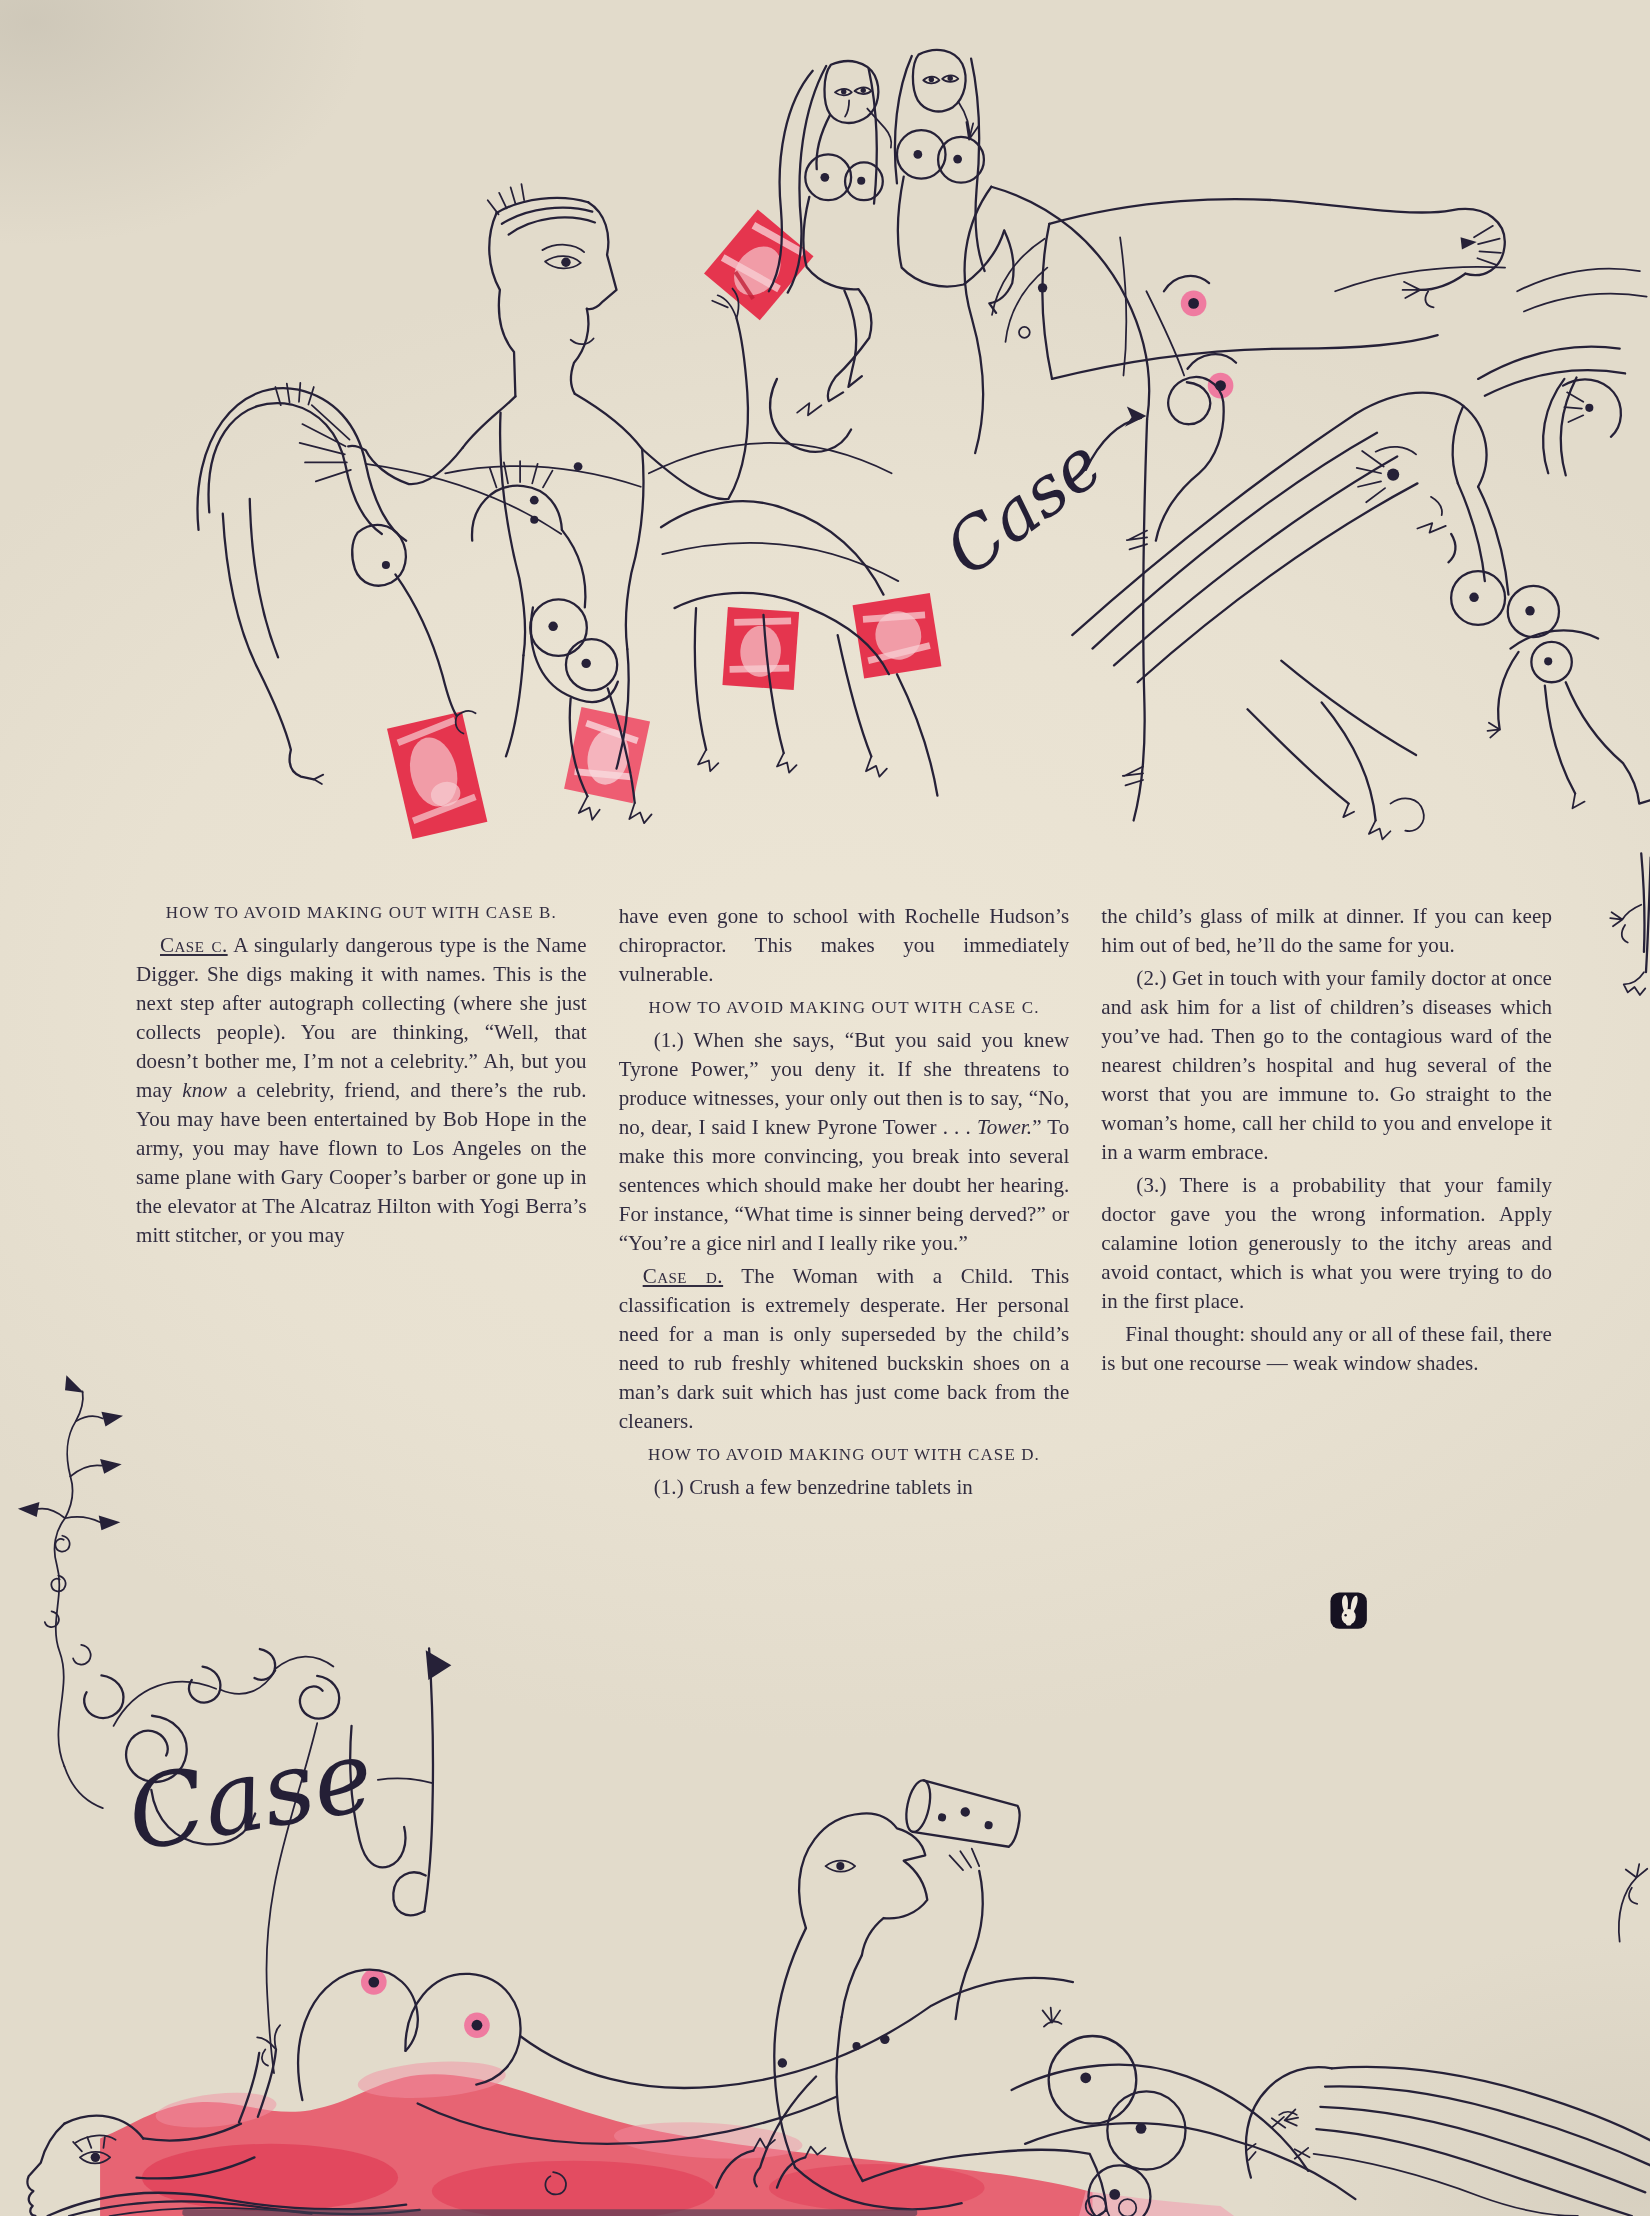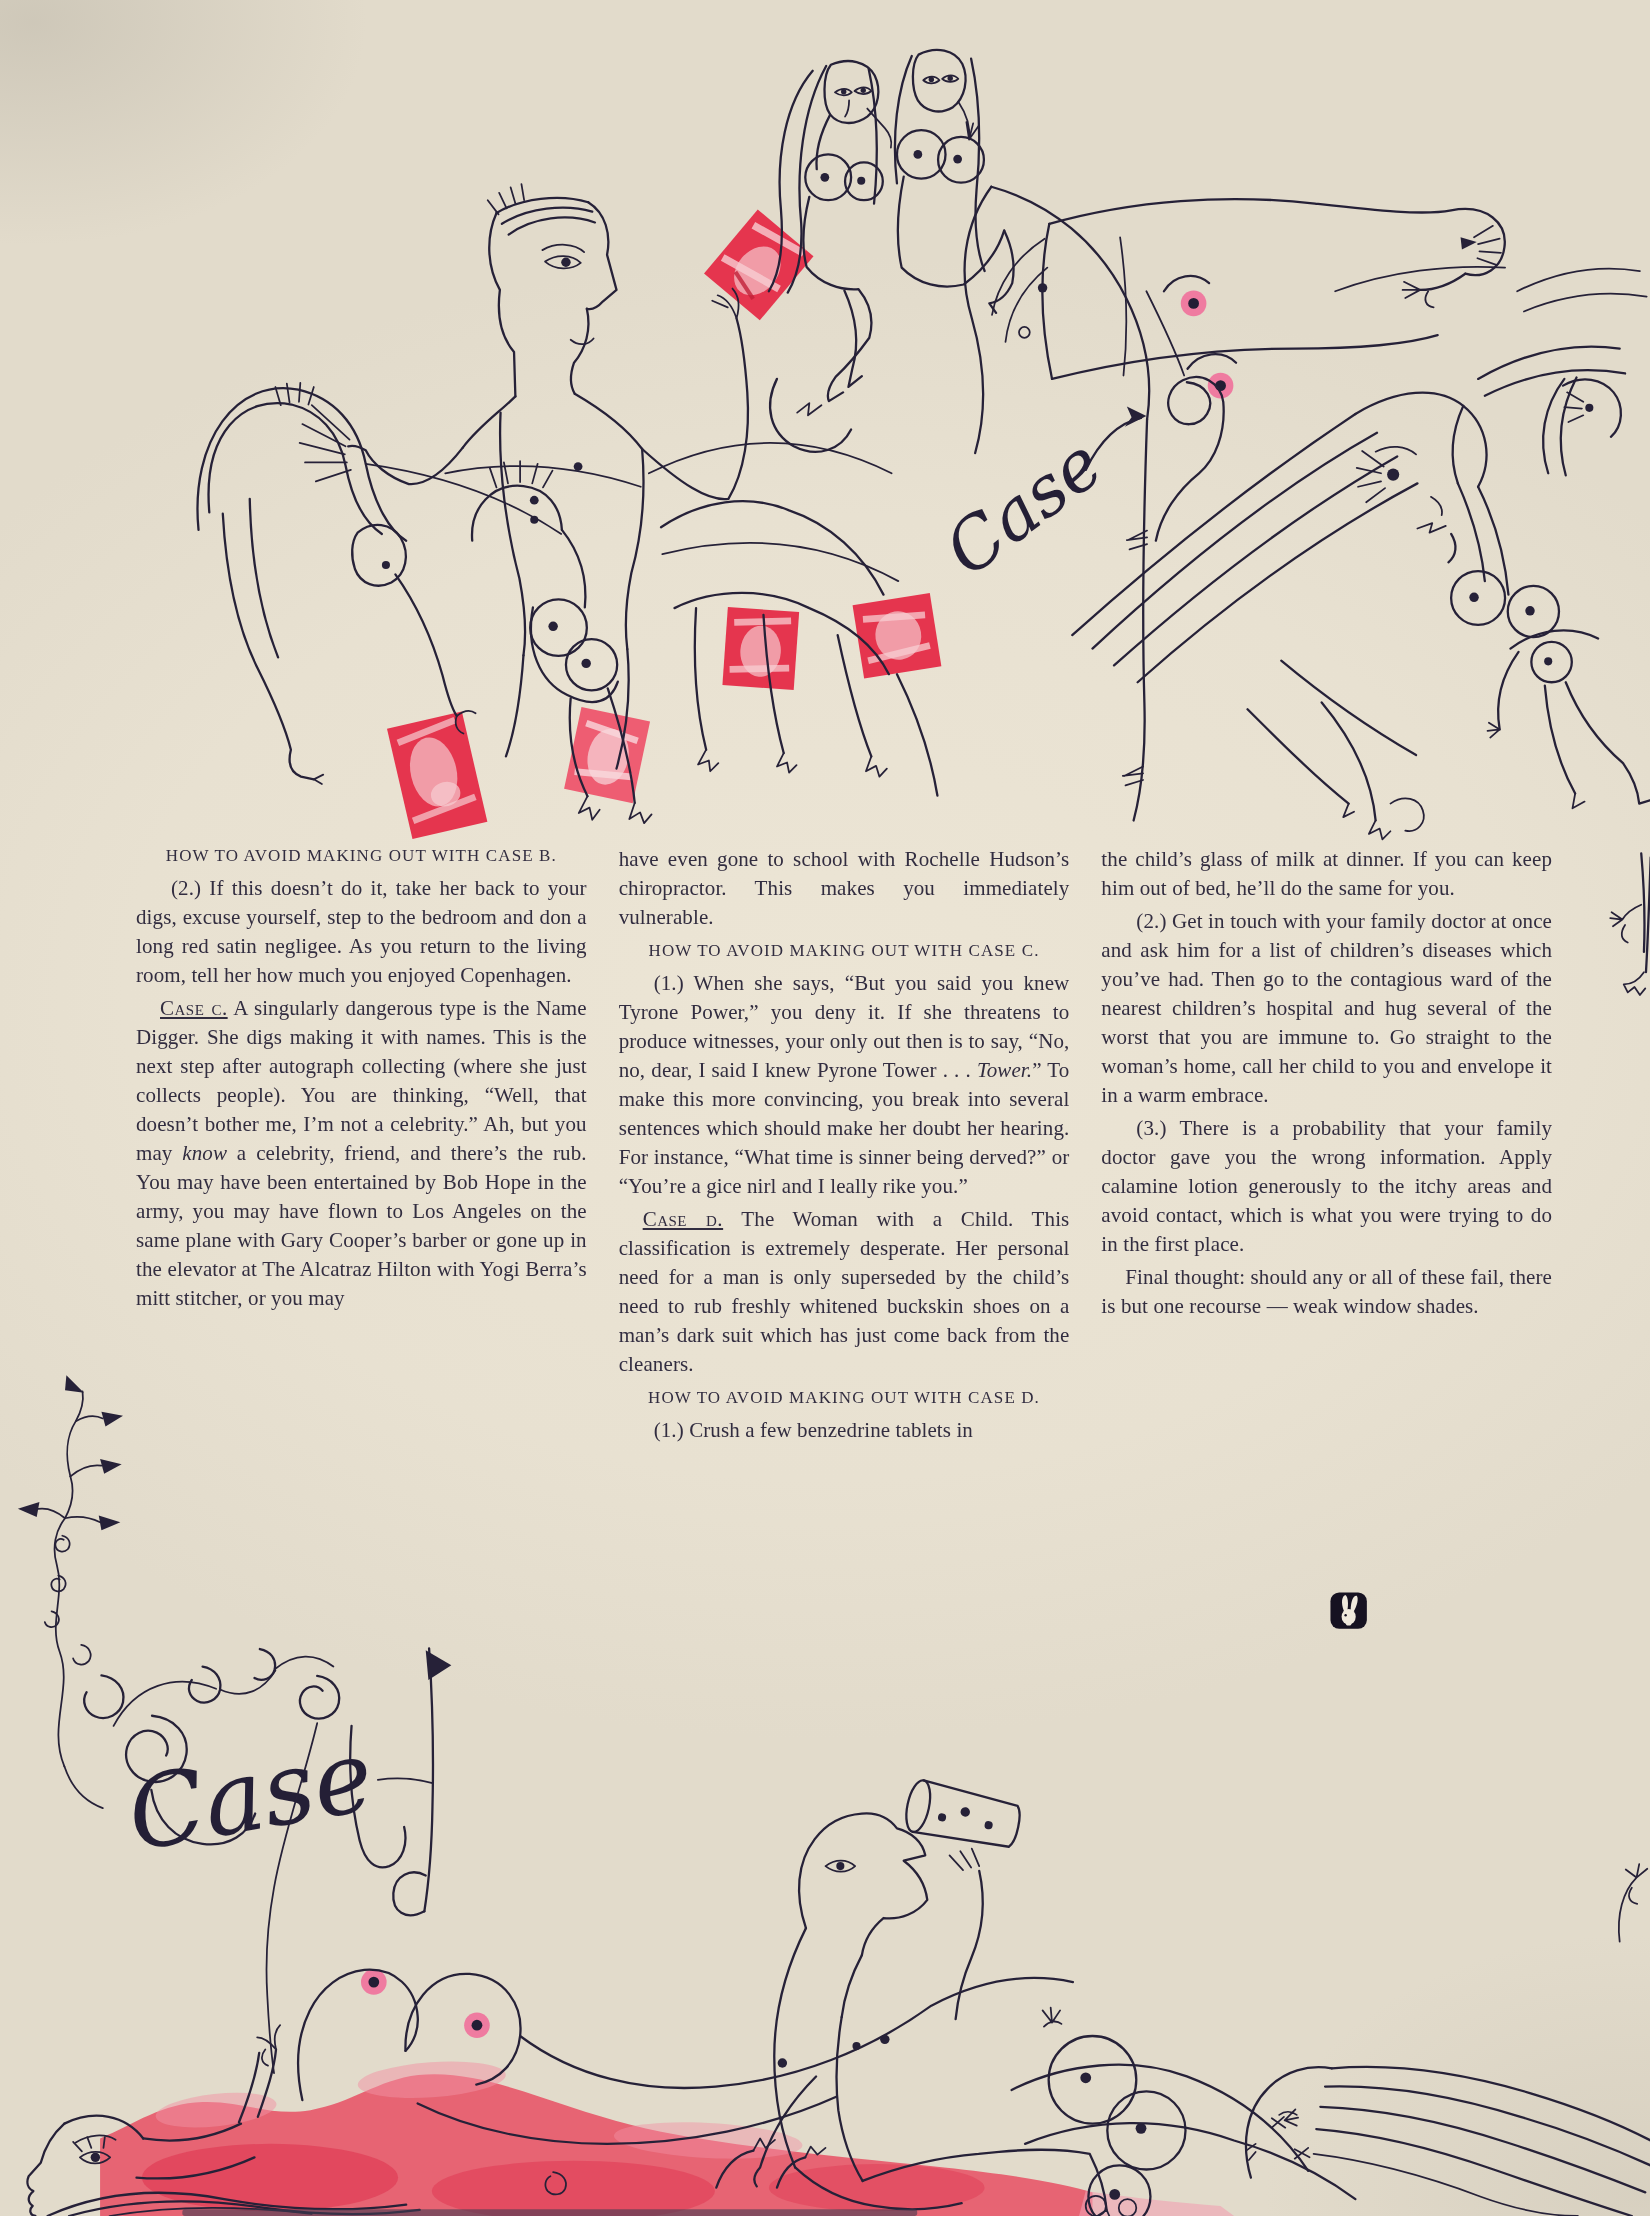--- a/index.html
+++ b/index.html
@@ -7,21 +7,21 @@
     background:
       radial-gradient(607px 405px at 2% 1%, rgba(190,184,170,.55) 0%, rgba(190,184,170,0) 55%),
       radial-gradient(674px 472px at 99% 99%, rgba(200,192,176,.4) 0%, rgba(200,192,176,0) 55%),
       radial-gradient(1079px 742px at 50% 45%, #ece5d5 0%, #e8e1d1 65%, #e2dbcb 100%);
     font-family:"Liberation Serif",serif;color:#322d40;}
   .art{position:absolute;left:0;top:0;z-index:1;}
   .k{fill:none;stroke:#262138;stroke-width:3.4;stroke-linecap:round;stroke-linejoin:round;}
   .kt{fill:none;stroke:#262138;stroke-width:2.6;stroke-linecap:round;stroke-linejoin:round;}
   .kf{fill:#262138;stroke:none;}
   .dot{fill:#262138;stroke:none;}
-  .cols{position:absolute;left:132px;top:841px;width:1424px;display:flex;gap:24px;z-index:2;}
+  .cols{position:absolute;left:132px;top:898px;width:1424px;display:flex;gap:24px;z-index:2;}
   .col{width:459px;text-align:justify;font-size:21px;line-height:29px;letter-spacing:0.1px;}
   .head{font-size:17px;letter-spacing:1.1px;text-align:center;margin:0;white-space:nowrap;}
   p{margin:4px;}
   .ind-lg{text-indent:35px;}
   .ind-sm{text-indent:24px;}
   .sc{font-variant:small-caps;letter-spacing:0.5px;text-decoration:underline;}
   .it{font-style:italic;}
   .script{font-family:"DejaVu Serif",serif;font-style:italic;font-size:104px;fill:#241f36;}
   .script2{font-family:"DejaVu Serif",serif;font-style:italic;font-size:148px;fill:#241f36;}
 </style>
@@ -366,21 +366,20 @@
     <path d="M 20,28 C 15,15 17,6 22,4 C 26,6 27,17 25,27 Z" fill="#efe9dc"></path>
     <path d="M 30,27 C 30,13 34,4 39,5 C 42,9 40,19 34,29 Z" fill="#efe9dc"></path>
     <rect x="23" y="45" width="8" height="4" rx="2" fill="#efe9dc"></rect>
     <circle cx="22.5" cy="34" r="1.8" fill="#161221"></circle>
   </g>
 </svg>
 
   <div class="cols">
     <div class="col">
       <p class="head">HOW TO AVOID MAKING OUT WITH CASE B.</p>
-      <p class="ind-lg"><span>(2.) If this doesn’t do it, take her back to your digs, excuse yourself, step to the bedroom and don a long red satin negligee. As you return to the living room, tell her how much you enjoyed Copenhagen.</span></p>
       <p class="ind-sm"><span class="sc">Case c.</span><span> A singularly dangerous type is the Name Digger. She digs making it with names. This is the next step after autograph collecting (where she just collects people). You are thinking, “Well, that doesn’t bother me, I’m not a celebrity.” Ah, but you may </span><span class="it">know</span><span> a celebrity, friend, and there’s the rub. You may have been entertained by Bob Hope in the army, you may have flown to Los Angeles on the same plane with Gary Cooper’s barber or gone up in the elevator at The Alcatraz Hilton with Yogi Berra’s mitt stitcher, or you may</span></p>
     </div>
     <div class="col">
       <p><span>have even gone to school with Rochelle Hudson’s chiropractor. This makes you immediately vulnerable.</span></p>
       <p class="head">HOW TO AVOID MAKING OUT WITH CASE C.</p>
       <p class="ind-lg"><span>(1.) When she says, “But you said you knew Tyrone Power,” you deny it. If she threatens to produce witnesses, your only out then is to say, “No, no, dear, I said I knew Pyrone Tower . . . </span><span class="it">Tower.</span><span>” To make this more convincing, you break into several sentences which should make her doubt her hearing. For instance, “What time is sinner being derved?” or “You’re a gice nirl and I leally rike you.”</span></p>
       <p class="ind-sm"><span class="sc">Case d.</span><span> The Woman with a Child. This classification is extremely desperate. Her personal need for a man is only superseded by the child’s need to rub freshly whitened buckskin shoes on a man’s dark suit which has just come back from the cleaners.</span></p>
       <p class="head">HOW TO AVOID MAKING OUT WITH CASE D.</p>
       <p class="ind-lg"><span>(1.) Crush a few benzedrine tablets in</span></p>
     </div>

